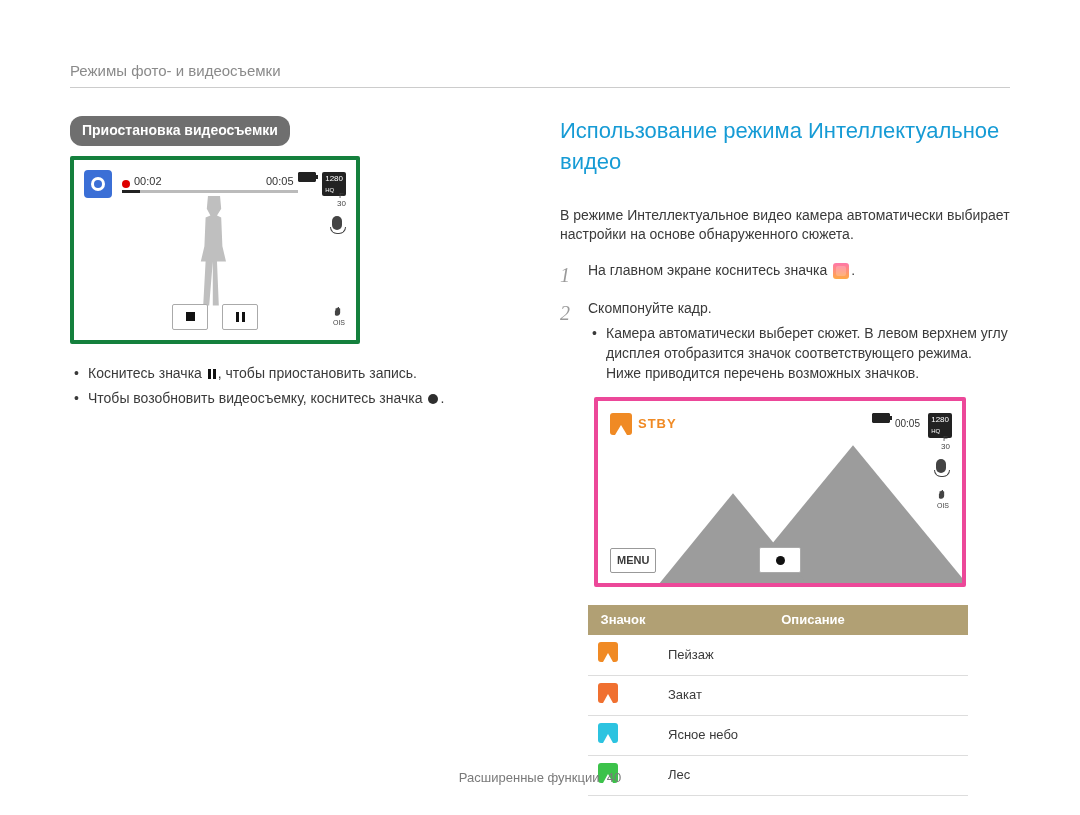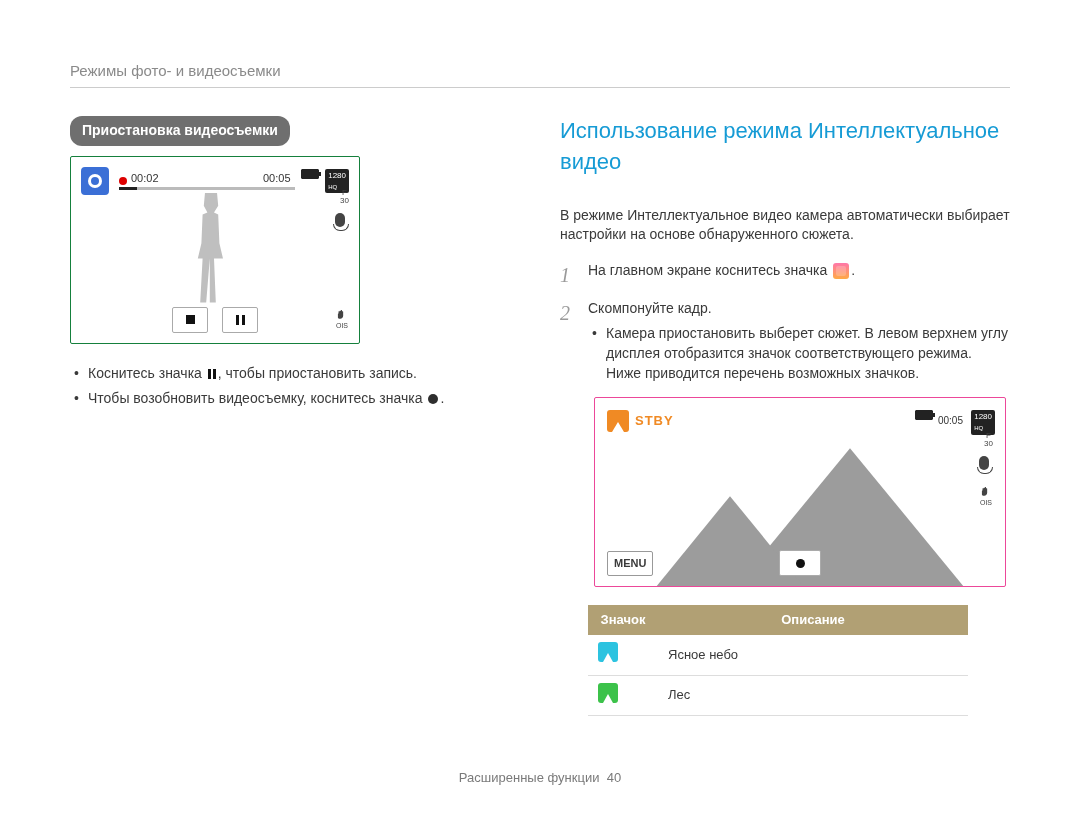--- a/index.html
+++ b/index.html
@@ -37,21 +37,21 @@
     font-weight: bold;
     font-size: 14px;
     padding: 5px 12px;
     border-radius: 12px;
     margin-bottom: 10px;
   }
   .para { margin-bottom: 16px; }
   .screenshot1 {
     width: 290px;
     height: 188px;
-    border: 1px solid #15803d;
+    border: 4px solid #15803d;
     background: #fff;
     position: relative;
     margin-bottom: 20px;
     border-radius: 2px;
   }
   .rec-icon {
     position: absolute;
     top: 10px; left: 10px;
     width: 28px; height: 28px;
     border: 2px solid #3b6fd6;
@@ -132,22 +132,22 @@
     display:inline-flex; width:16px;height:16px;vertical-align:middle;
     background: linear-gradient(#f7a, #fa4);
     border-radius:3px; margin:0 2px;
     position:relative;
   }
   .mode-chip:after { content:""; position:absolute; inset:3px; background:#fff3; border-radius:2px; }
   .sub-bullet { list-style:none; padding-left: 4px; margin-top:6px; }
   .sub-bullet li { position:relative; padding-left:14px; }
   .sub-bullet li:before { content:"•"; position:absolute; left:0; }
   .screenshot2 {
-    width: 412px; height: 190px;
-    border:1px solid #ec4899; border-radius:2px;
+    width: 372px; height: 190px;
+    border:4px solid #ec4899; border-radius:2px;
     background:#fff; position:relative; margin-top:14px; margin-left:6px;
   }
   .scene-badge {
     position:absolute; top:12px; left:12px;
     display:flex; align-items:center; gap:6px;
   }
   .mount-icon {
     width:22px;height:22px;background:#f08a24;border-radius:3px;
     display:flex;align-items:flex-end;justify-content:center;overflow:hidden;
   }
@@ -277,21 +277,21 @@
         <div class="stepbody">
           <span>На главном экране коснитесь значка</span>
           <span class="mode-chip"></span><span>.</span>
         </div>
       </div>
       <div class="step">
         <div class="stepnum">2</div>
         <div class="stepbody">
           <span>Скомпонуйте кадр.</span>
           <ul class="sub-bullet">
-            <li>Камера приостановить выберет сюжет. В левом верхнем углу дисплея отобразится значок соответствующего режима. Ниже приводится перечень возможных значков.</li>
+            <li>Камера автоматически выберет сюжет. В левом верхнем углу дисплея отобразится значок соответствующего режима. Ниже приводится перечень возможных значков.</li>
           </ul>
 
           <div class="screenshot2">
             <div class="scene-badge">
               <div class="mount-icon">
                   <div class="m"></div>
                 </div>
               <span class="stby">STBY</span>
             </div>
             <div class="s2-bat">
@@ -324,20 +324,32 @@
 
           <table class="icons">
             <thead>
               <tr>
                 <th style="width:70px">Значок</th>
                 <th>Описание</th>
               </tr>
             </thead>
             <tbody>
               <tr>
+                <td><span class="ibox orange">
+                      <span class="m"></span>
+                    </span></td>
+                <td>Пейзаж</td>
+              </tr>
+              <tr>
+                <td><span class="ibox orange2">
+                      <span class="m"></span>
+                    </span></td>
+                <td>Закат</td>
+              </tr>
+              <tr>
                 <td><span class="ibox cyan">
                       <span class="m"></span>
                     </span></td>
                 <td>Ясное небо</td>
               </tr>
               <tr>
                 <td><span class="ibox green">
                       <span class="m"></span>
                     </span></td>
                 <td>Лес</td>

